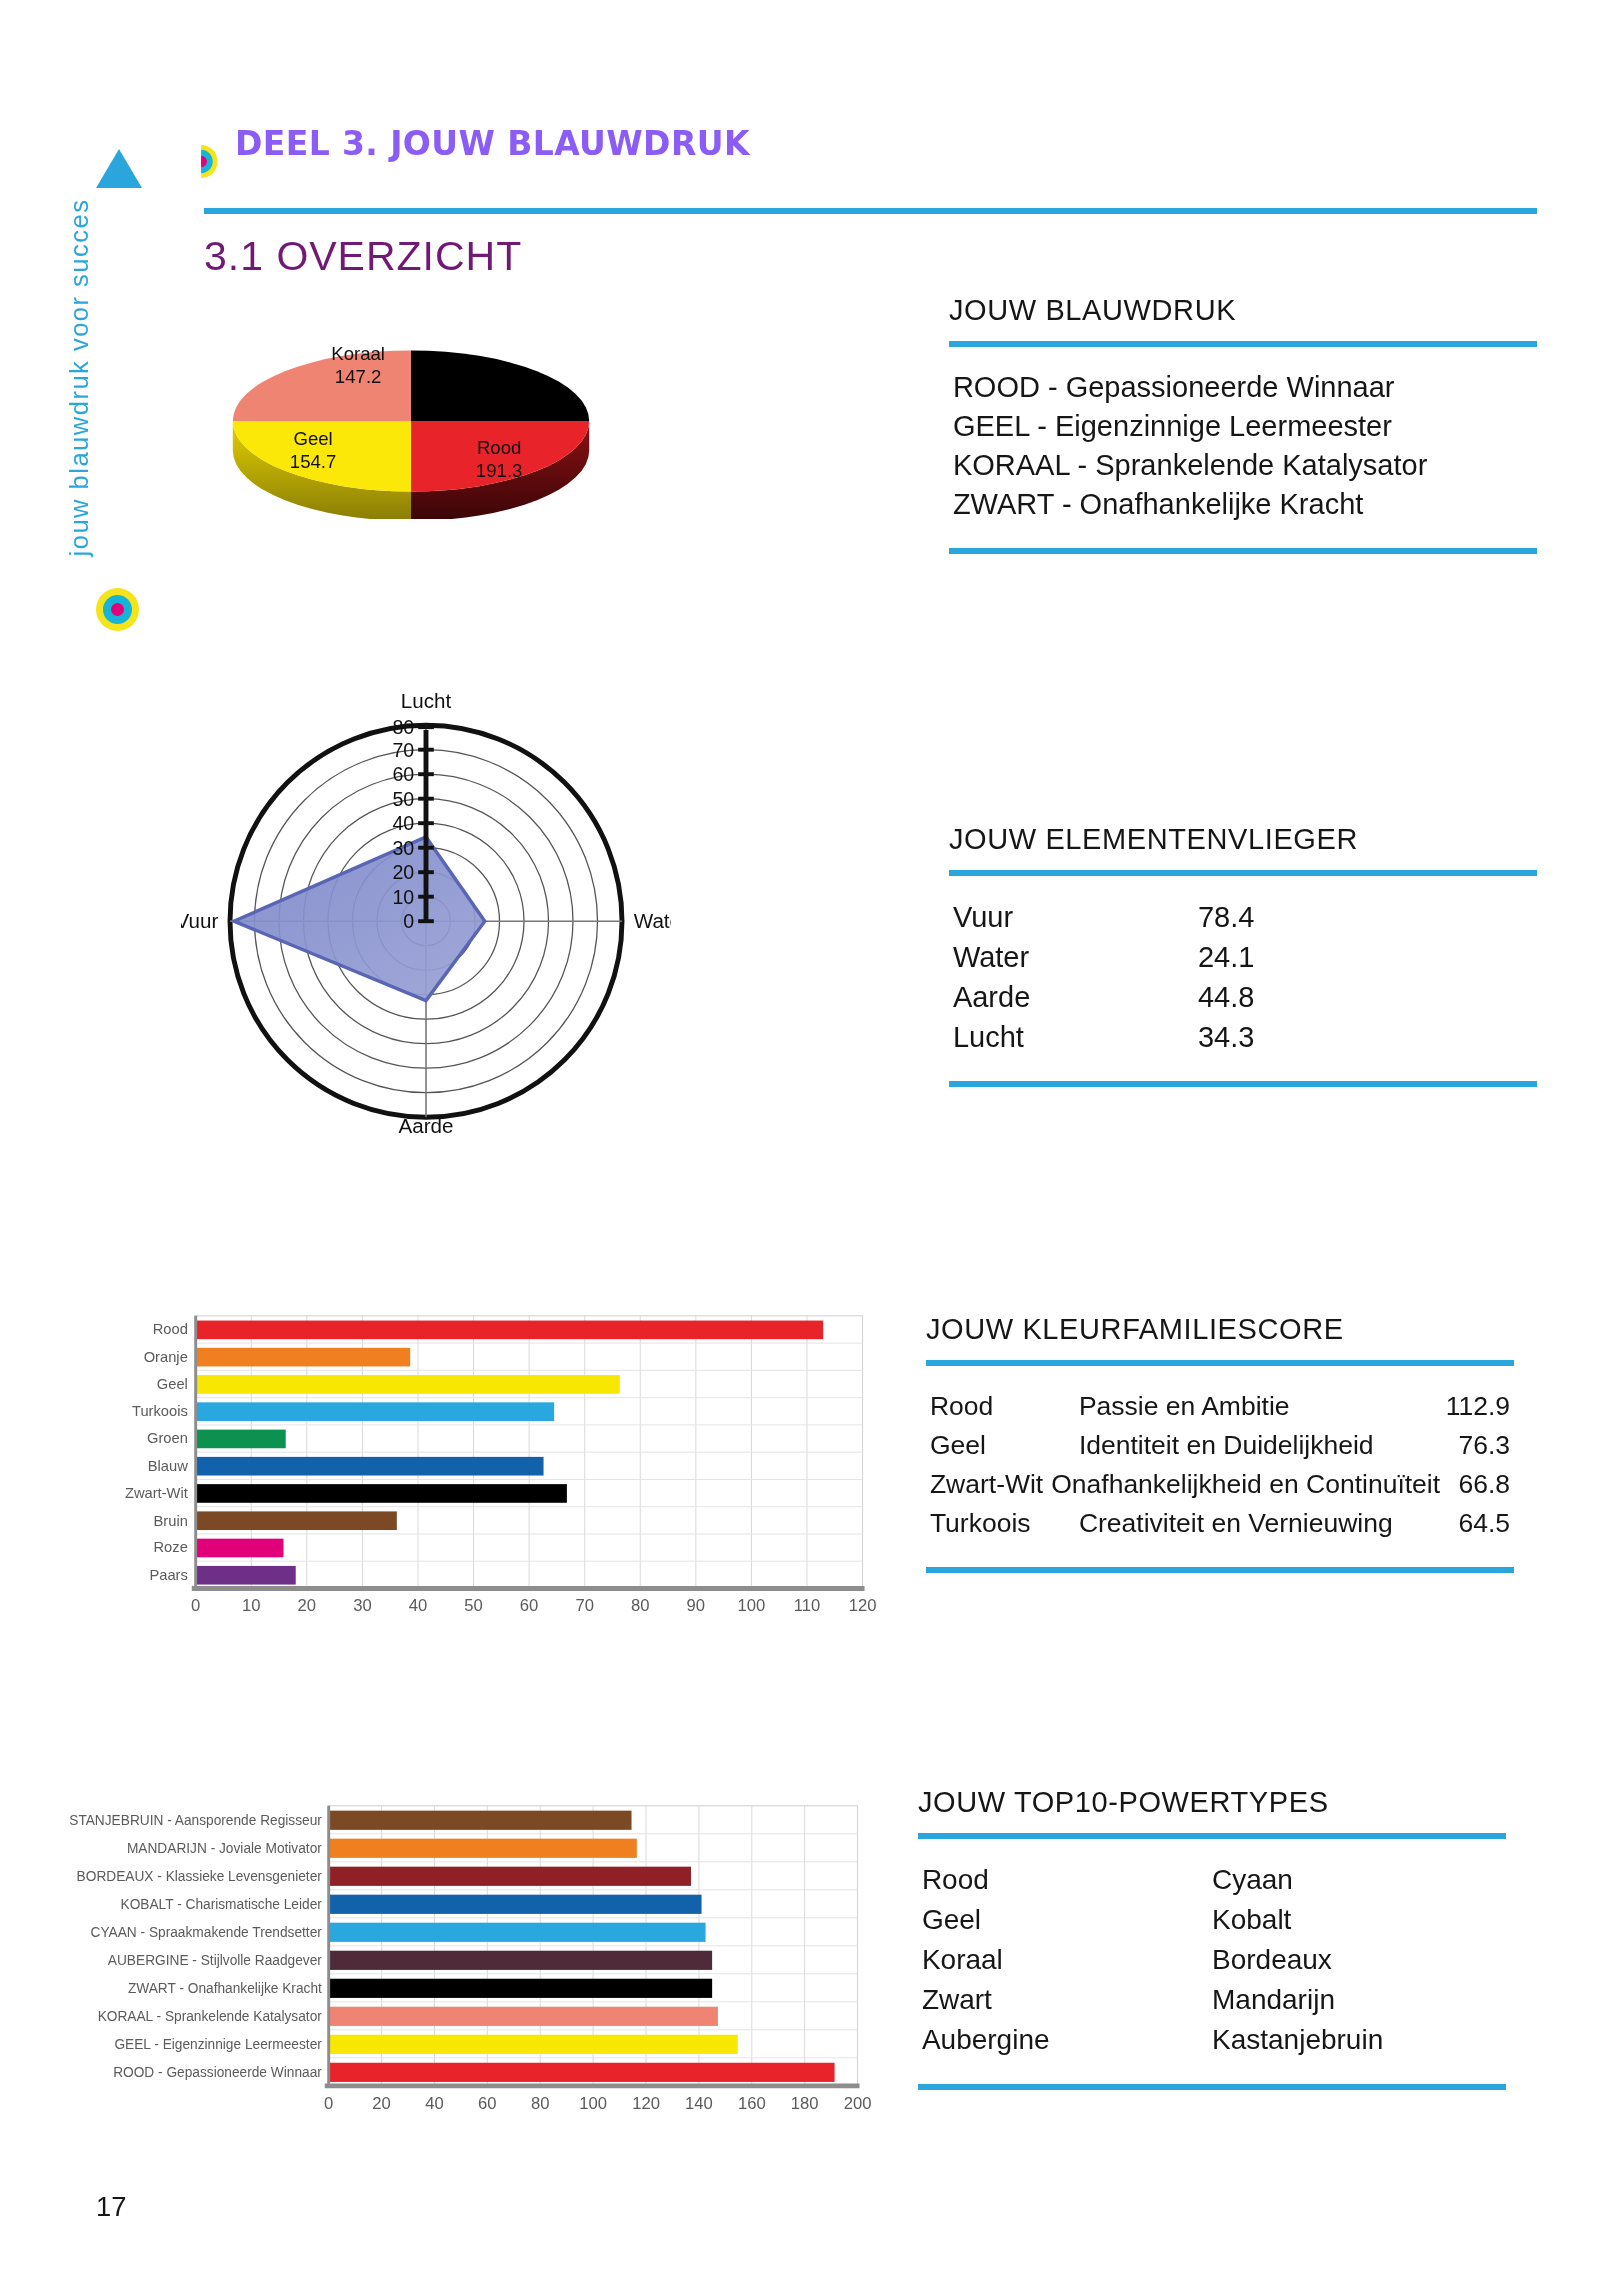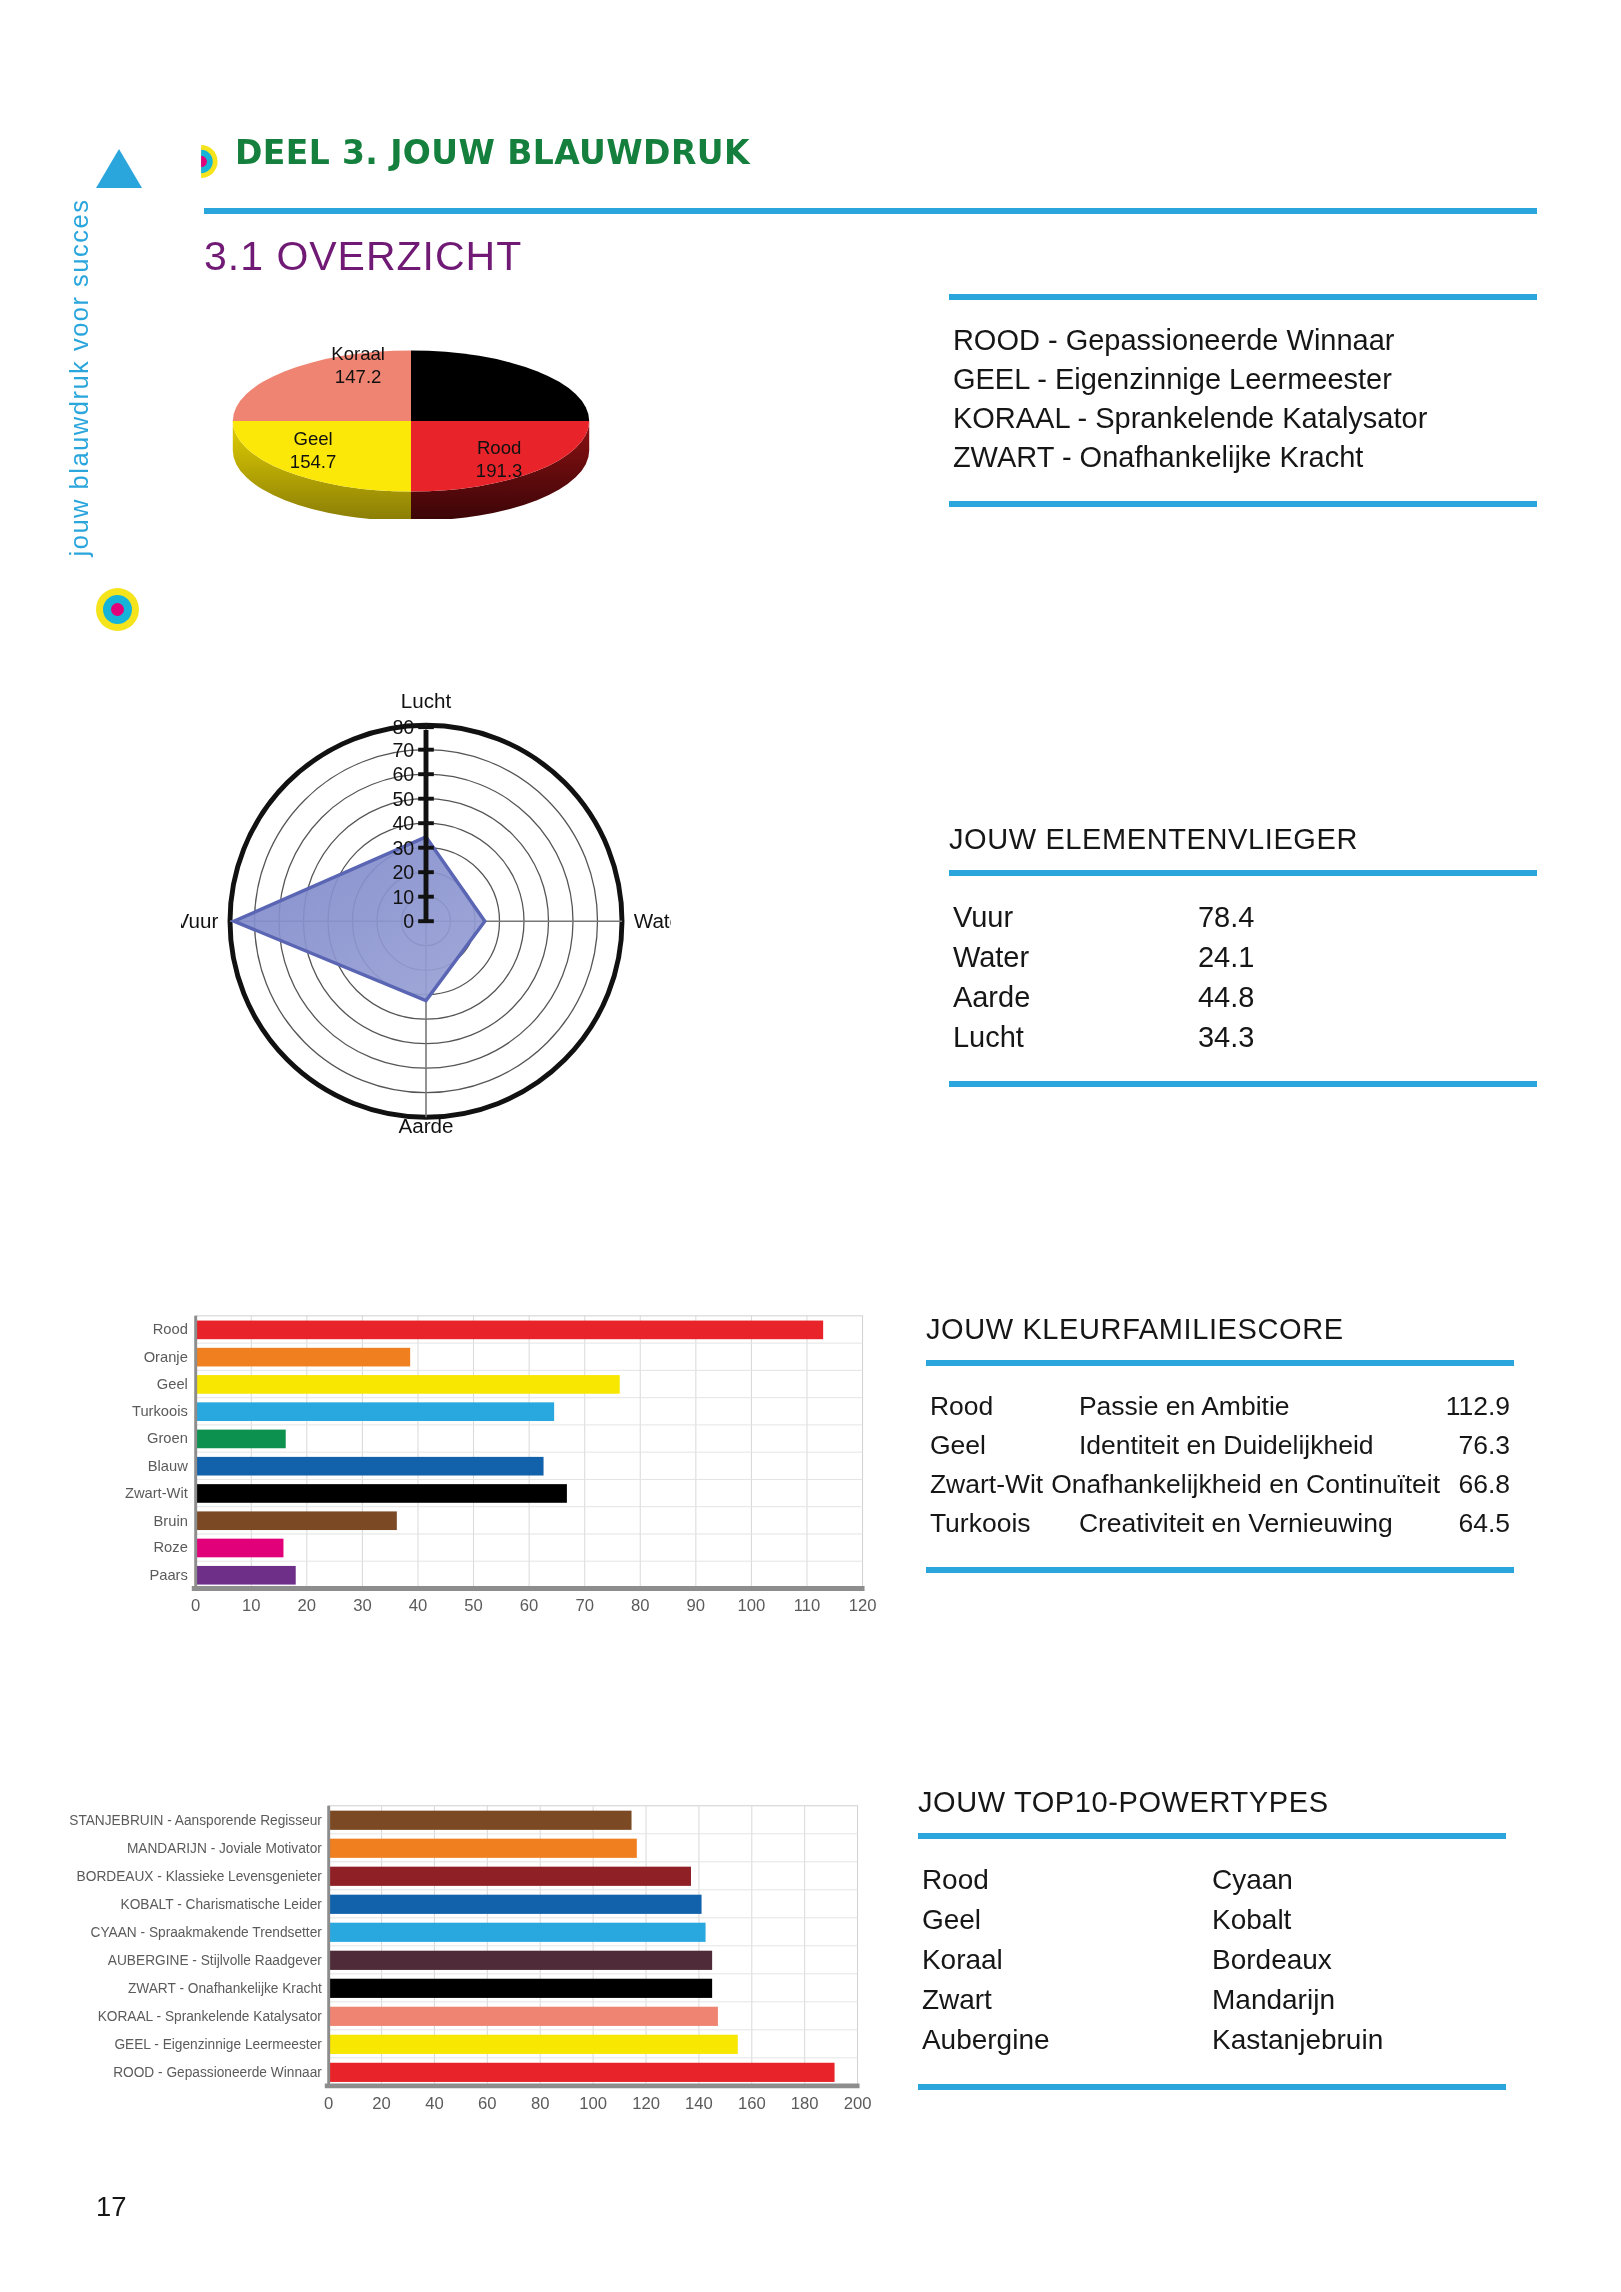--- a/index.html
+++ b/index.html
@@ -5,22 +5,22 @@
   html,body{margin:0;padding:0;background:#ffffff;}
   body{
     width:1621px;height:2293px;position:relative;overflow:hidden;
     font-family:"Liberation Sans", sans-serif;color:#1a1a1a;
   }
   .page{position:absolute;inset:0;}
   #tri{position:absolute;left:96px;top:149px;width:0;height:0;
        border-left:23.5px solid transparent;border-right:23.5px solid transparent;
        border-bottom:39px solid #2ba6dd;}
   #halfdot{position:absolute;left:201px;top:145px;width:16.7px;height:33px;}
-  #title{position:absolute;left:235px;top:133px;font-size:33px;font-weight:bold;
-         letter-spacing:0.4px;color:#15803d;font-family:"DejaVu Sans",sans-serif;}
+  #title{position:absolute;left:235px;top:124px;font-size:33px;font-weight:bold;
+         letter-spacing:0.4px;color:#8b5cf6;font-family:"DejaVu Sans",sans-serif;}
 
   .rule{position:absolute;background:#2ba6dd;height:5.9px;}
   #rule-top{left:204px;top:208px;width:1333px;}
 
   
   #vtext{position:absolute;left:-176px;top:363px;width:510px;
          transform:rotate(-90deg);transform-origin:center center;
          color:#2ba6dd;font-size:25.5px;letter-spacing:1.5px;text-align:center;}
   #target{position:absolute;left:96px;top:588px;width:43px;height:43px;border-radius:50%;
           background:#f5e31c;display:flex;align-items:center;justify-content:center;}
@@ -316,20 +316,21 @@
       <text x="535" y="322">100</text>
       <text x="589" y="322">120</text>
       <text x="643" y="322">140</text>
       <text x="697" y="322">160</text>
       <text x="751" y="322">180</text>
       <text x="805" y="322">200</text>
     </g>
   </svg>
 
   <div class="panel" id="panel-blauwdruk">
+    <div class="ptitle">JOUW BLAUWDRUK</div>
     <div class="bar"></div>
     <div class="pbody">
       <div class="line">ROOD - Gepassioneerde Winnaar</div>
       <div class="line">GEEL - Eigenzinnige Leermeester</div>
       <div class="line">KORAAL - Sprankelende Katalysator</div>
       <div class="line">ZWART - Onafhankelijke Kracht</div>
     </div>
     <div class="bar"></div>
   </div>
 

